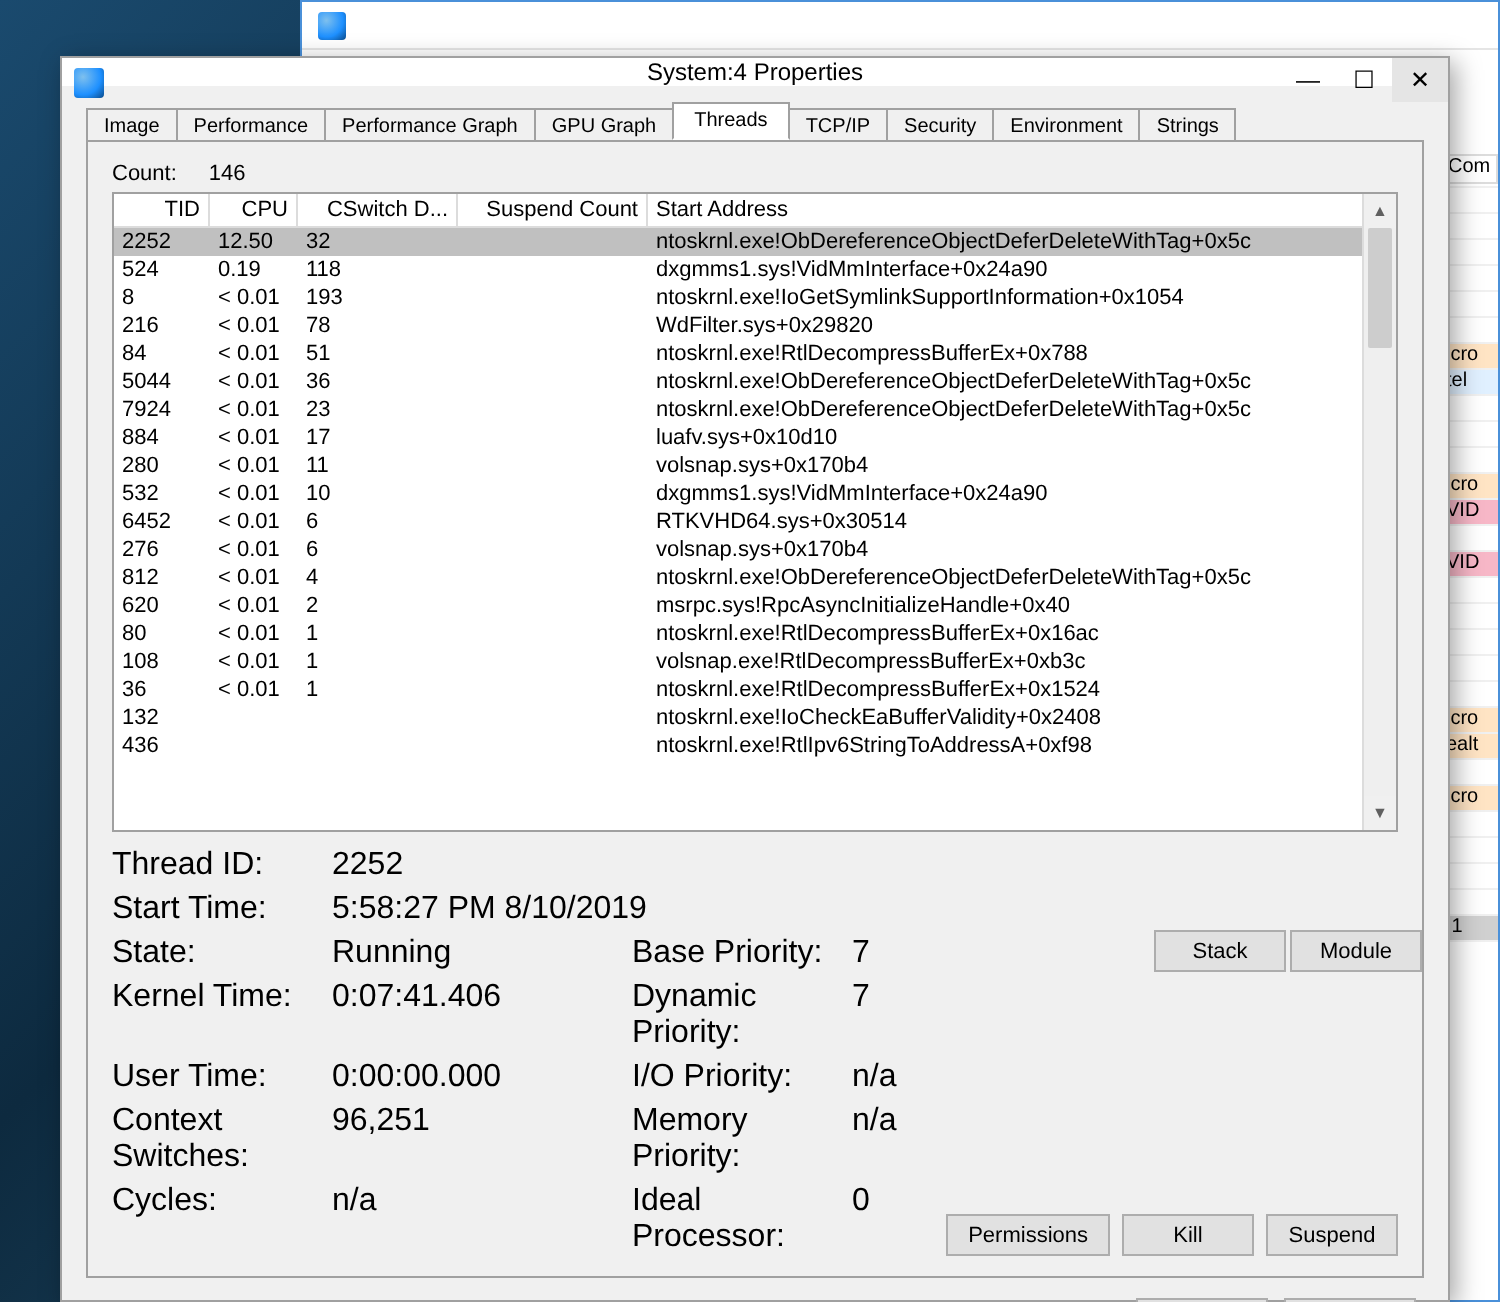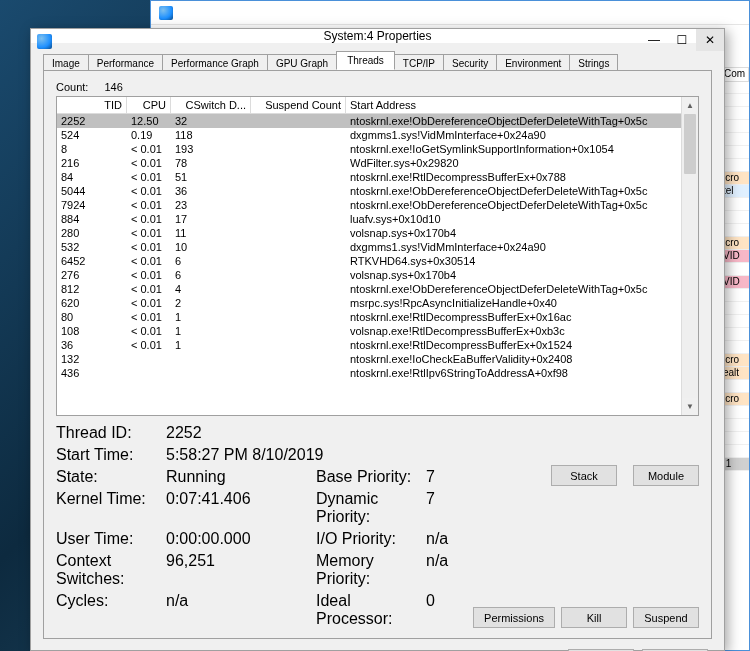--- a/index.html
+++ b/index.html
@@ -71,21 +71,21 @@
 
   
   .list { border: 1px solid #a0a0a0; background: #fff; height: 320px; position: relative;
     display: flex; flex-direction: column; }
   .list-head {
     display: flex; background: #fff; border-bottom: 1px solid #dcdcdc; height: 17px;
     font-size: 11px; align-items: center;
   }
   .list-head div { border-right: 1px solid #dcdcdc; padding: 0 4px; height: 100%;
     display: flex; align-items: center; white-space: nowrap; overflow: hidden; }
-  .col-tid  { width: 70px; justify-content: flex-end; }
+  .col-tid  { width: 48px; justify-content: flex-end; }
   .col-cpu  { width: 44px; justify-content: flex-end; }
   .col-csw  { width: 80px; justify-content: flex-end; }
   .col-susp { width: 95px; justify-content: flex-end; }
   .col-addr { flex: 1; justify-content: flex-start; }
 
   .list-rows { flex: 1; overflow: hidden; position: relative; }
   .row { display: flex; font-size: 11px; height: 14px; align-items: center; cursor: default; }
   .row.selected { background: #c0c0c0; }
   .row div { padding: 0 4px; white-space: nowrap; overflow: hidden; }
 
@@ -97,21 +97,21 @@
   .scrollbar .track { flex: 1; background: #efefef; position: relative; }
   .scrollbar .thumb { position: absolute; top: 0; left: 2px; right: 2px; height: 60px;
     background: #cdcdcd; border-radius: 1px; }
 
   
   .details { display: grid; grid-template-columns: 110px 150px 110px 50px; row-gap: 4px;
     font-size: 16px; margin-top: 8px; }
   .details .lbl { color: #000; }
   .details .val { color: #000; }
 
-  .btnrow-right { position: absolute; right: 12px; display: flex; gap: 16px; }
+  .btnrow-right { position: absolute; right: 0; display: flex; gap: 2px; }
   .btnrow1 { top: 394px; }
 
   .btn {
     background: #e1e1e1; border: 1px solid #adadad; font-size: 11px;
     min-width: 66px; height: 21px; padding: 0 10px; cursor: default;
     display: inline-flex; align-items: center; justify-content: center;
   }
 
   .dlg-footer {
     height: 42px; border-top: 0; display: flex; justify-content: flex-end;
@@ -160,21 +160,21 @@
         <div class="bg-icro">icro</div>
         <div class="bg-ealt">ealt</div>
         <div></div>
         <div class="bg-icro">icro</div>
         <div></div>
         <div></div>
         <div></div>
         <div></div>
         <div class="bg-dot">.1</div>
       </div>
-  <div style="position: absolute; top: 26px; right: 0px; width: 28px; font-size: 10px; border: 1px solid rgb(220, 220, 220); background: rgb(255, 255, 255); padding: 0px 2px; height: 15px;">Com</div>
+  <div style="position: absolute; top: 36px; right: 0px; width: 28px; font-size: 10px; border: 1px solid rgb(220, 220, 220); background: rgb(255, 255, 255); padding: 0px 2px; height: 15px;">Com</div>
     </div>
 </div>
 
 <div class="dialog">
   <div class="dlg-title">
     <span class="icn"></span>
     <span>System:4 Properties</span>
     <div class="dlg-sys">
       <div>—</div>
       <div>☐</div>

